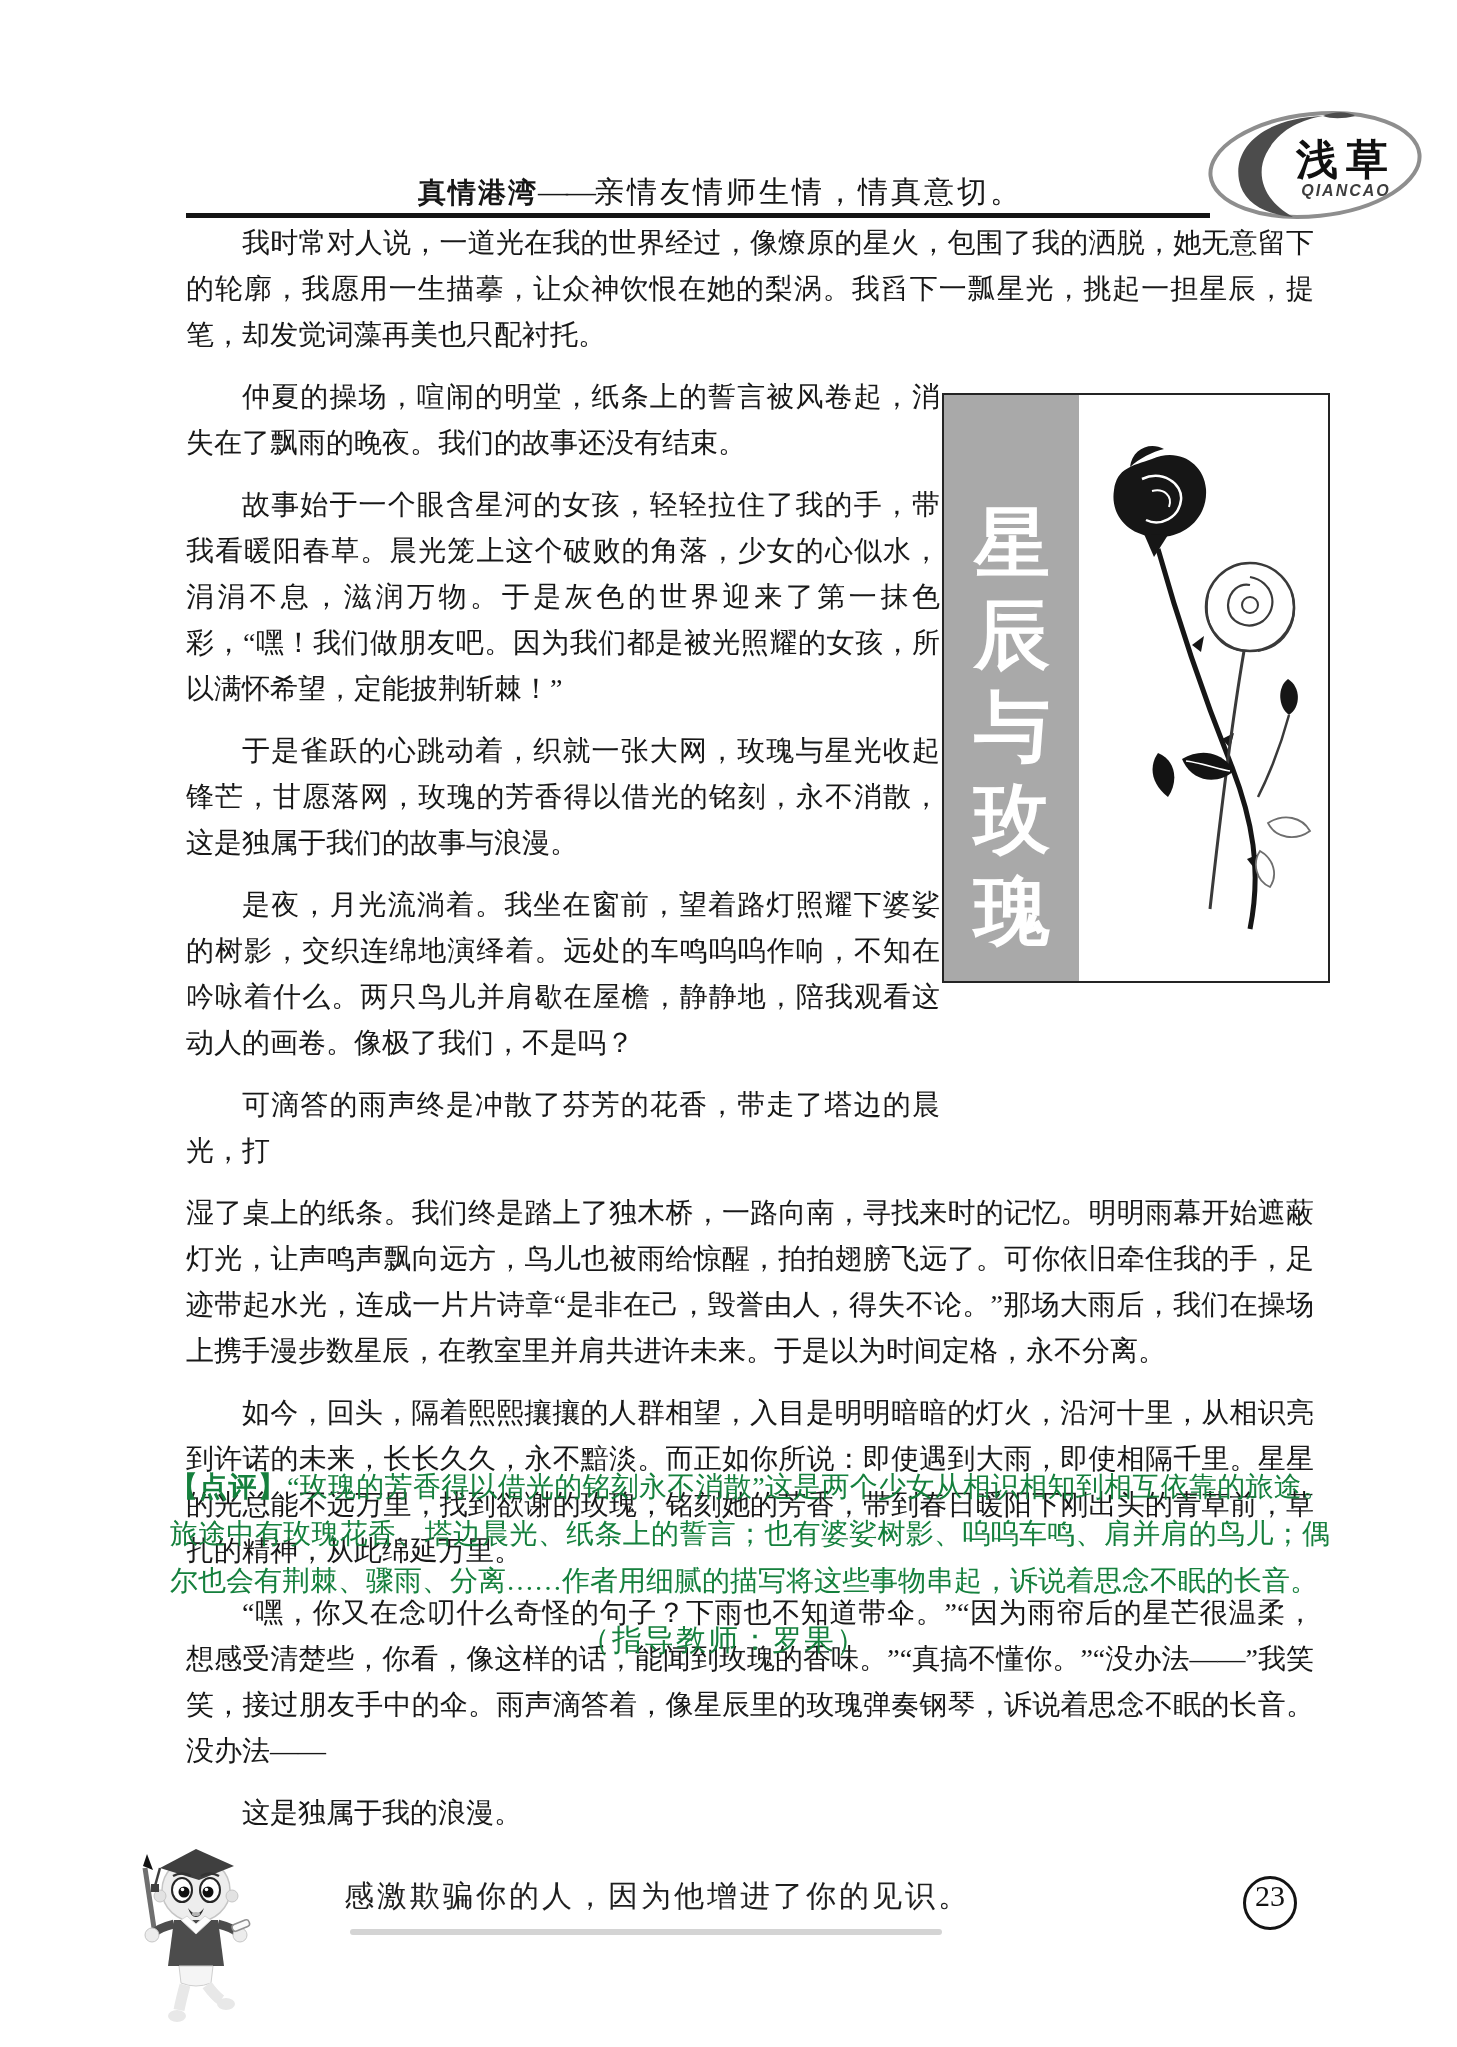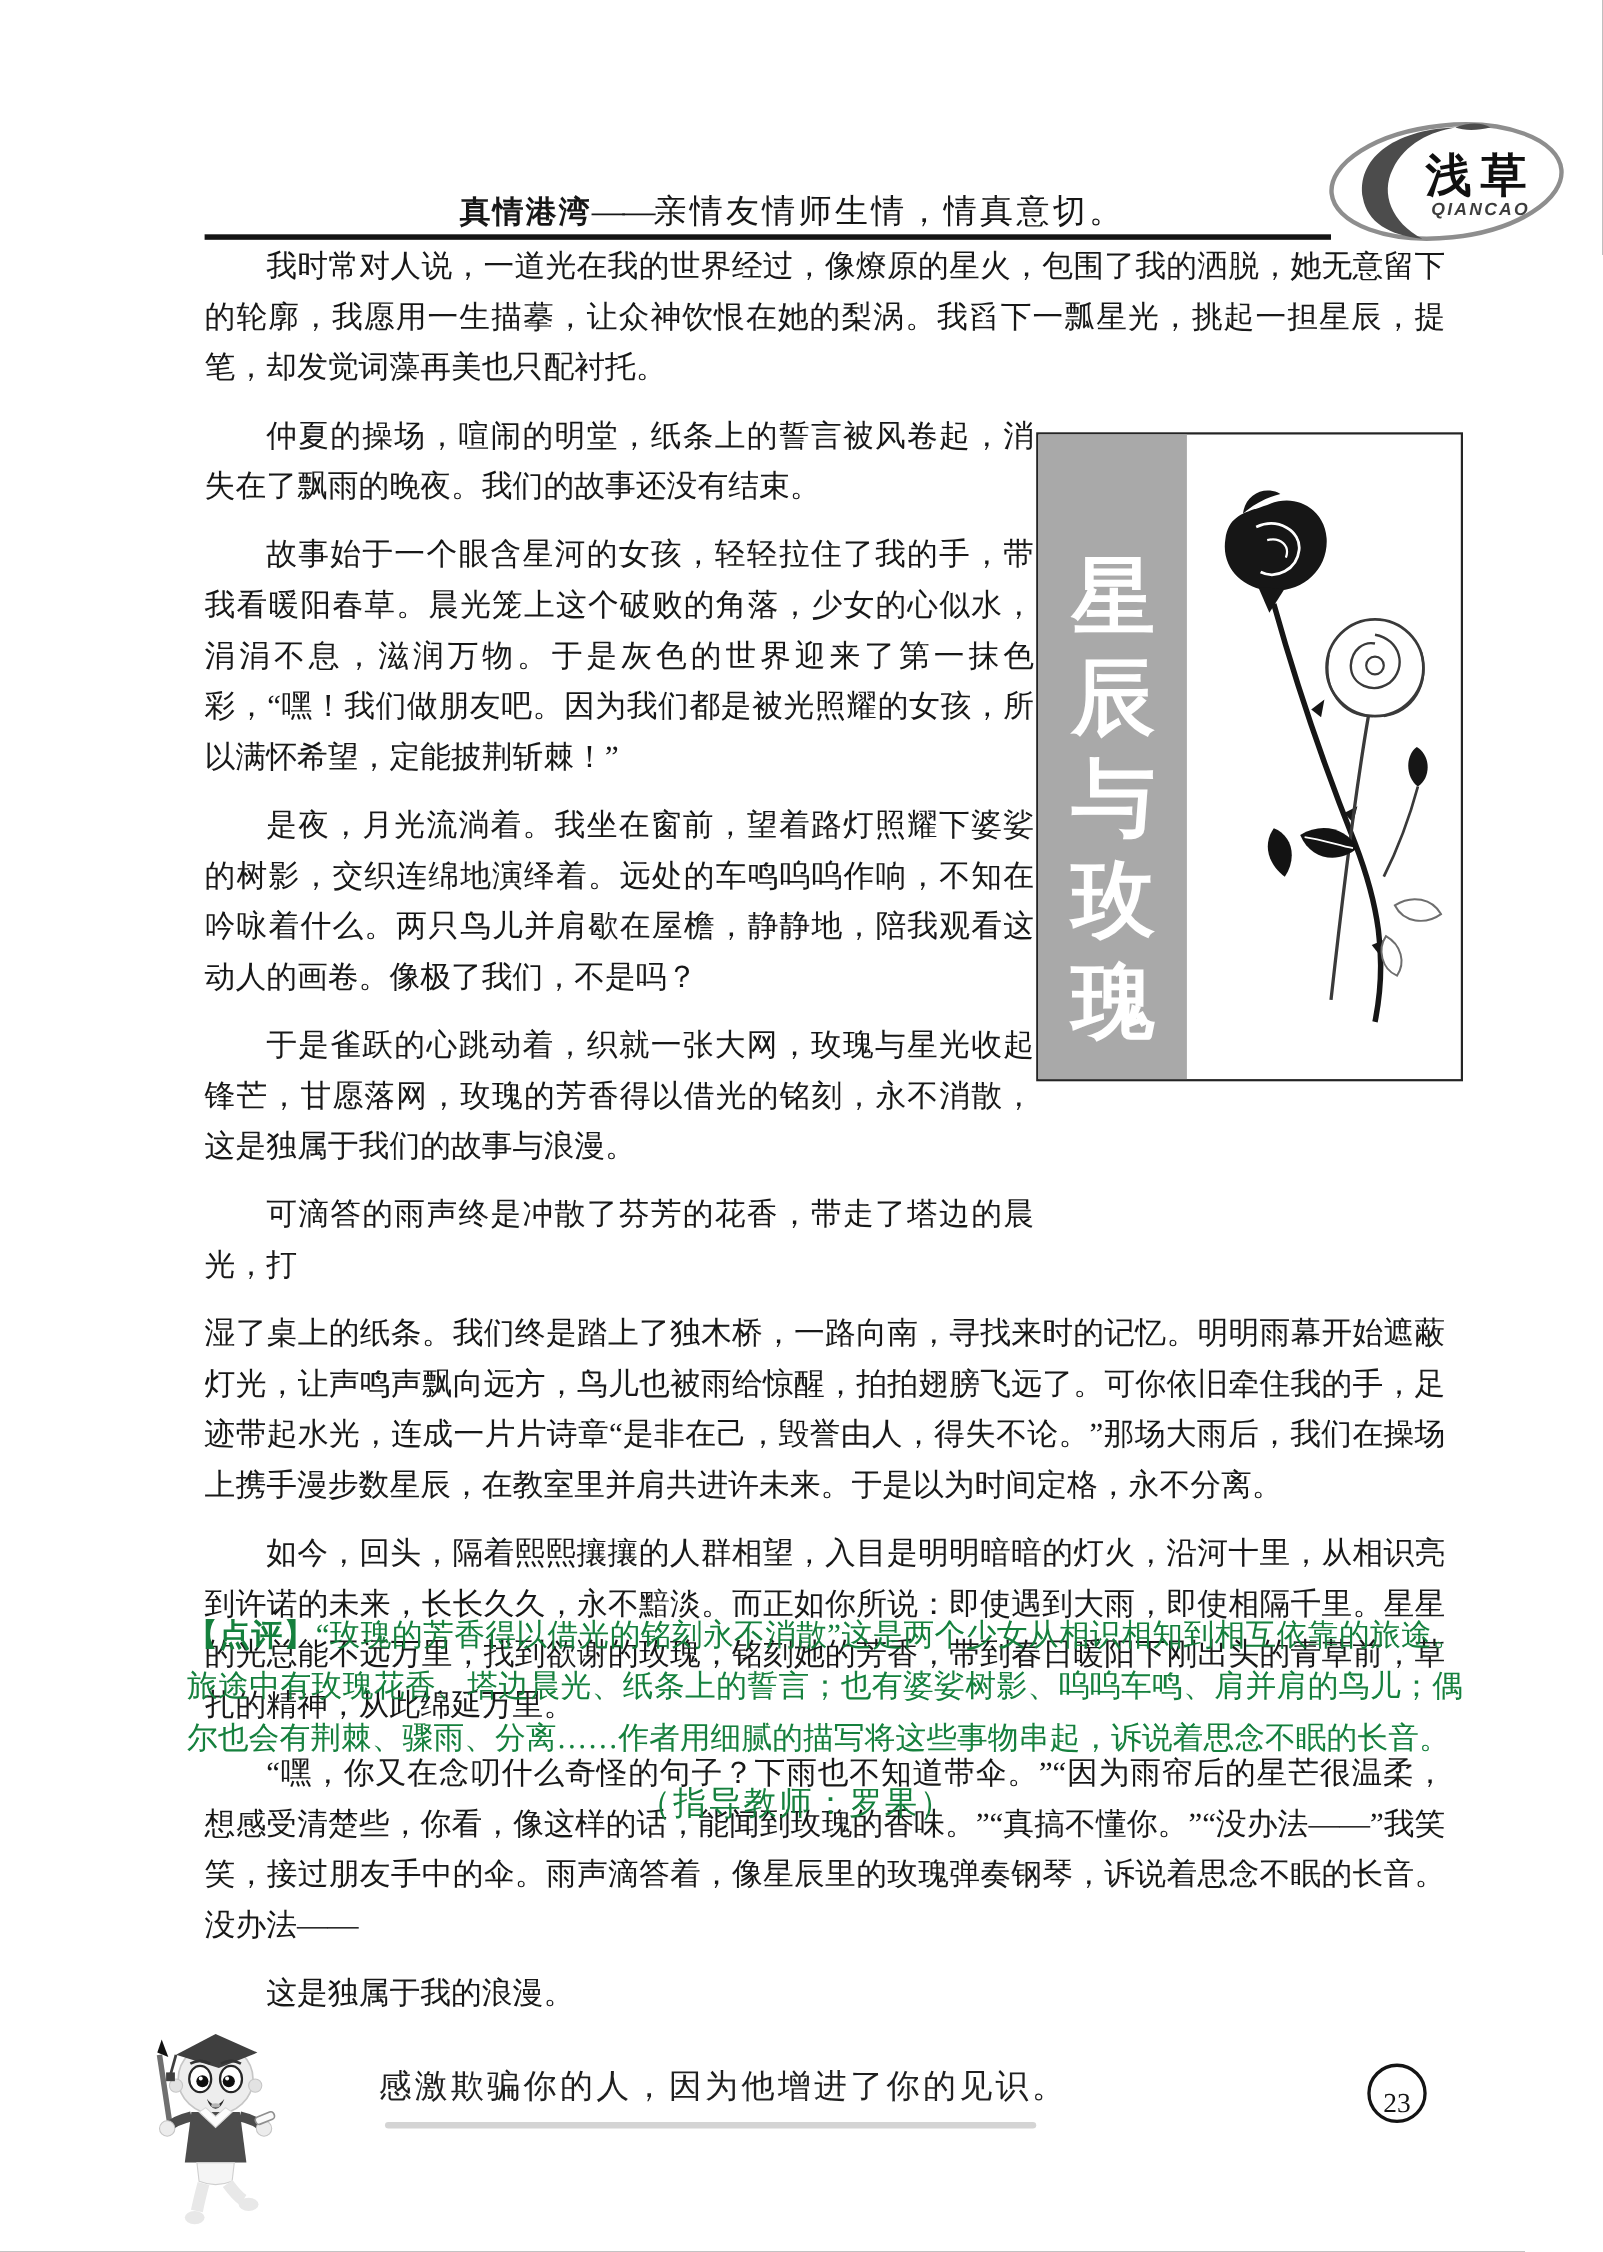--- a/index.html
+++ b/index.html
@@ -74,22 +74,22 @@
   
   .mascot { position:absolute; left:140px; top:1836px; width:112px; height:196px; }
   .motto {
     position:absolute; left:344px; top:1876px;
     font-size:30px; letter-spacing:3px; color:#1f1f1f; white-space:nowrap;
   }
   .motto-echo { position:absolute; left:350px; top:1929px; width:592px; height:6px; background:#d4d4d4; border-radius:3px; }
   .page-num {
     position:absolute; left:1243px; top:1876px; width:54px; height:54px;
     border:3px solid #141414; border-radius:50%;
-    display:flex; align-items:flex-end; justify-content:center;
-    font-size:25px; color:#141414;
+    display:flex; align-items:flex-start; justify-content:center;
+    font-size:30px; color:#141414;
     font-family:"Liberation Serif","DejaVu Serif",serif;
   }
 </style>
 </head>
 <body>
 
 <div class="page">
 
   <div class="header-title">
     <span class="section-title">真情港湾</span><span class="section-dash">——</span><span class="section-subtitle">亲情友情师生情，情真意切。</span>
@@ -105,22 +105,22 @@
       <path d="M120,12 C132,7 144,7 152,12 C140,15 128,15 120,12 Z" fill="#4c4c4c"></path>
     </svg>
     <div class="logo-cn">浅草</div>
     <div class="logo-en">QIANCAO</div>
   </div>
 
   <section class="article">
     <p class="full">我时常对人说，一道光在我的世界经过，像燎原的星火，包围了我的洒脱，她无意留下的轮廓，我愿用一生描摹，让众神饮恨在她的梨涡。我舀下一瓢星光，挑起一担星辰，提笔，却发觉词藻再美也只配衬托。</p>
     <p class="narrow">仲夏的操场，喧闹的明堂，纸条上的誓言被风卷起，消失在了飘雨的晚夜。我们的故事还没有结束。</p>
     <p class="narrow">故事始于一个眼含星河的女孩，轻轻拉住了我的手，带我看暖阳春草。晨光笼上这个破败的角落，少女的心似水，涓涓不息，滋润万物。于是灰色的世界迎来了第一抹色彩，“嘿！我们做朋友吧。因为我们都是被光照耀的女孩，所以满怀希望，定能披荆斩棘！”</p>
+    <p class="narrow">于是雀跃的心跳动着，织就一张大网，玫瑰与星光收起锋芒，甘愿落网，玫瑰的芳香得以借光的铭刻，永不消散，这是独属于我们的故事与浪漫。</p>
     <p class="narrow">是夜，月光流淌着。我坐在窗前，望着路灯照耀下婆娑的树影，交织连绵地演绎着。远处的车鸣呜呜作响，不知在吟咏着什么。两只鸟儿并肩歇在屋檐，静静地，陪我观看这动人的画卷。像极了我们，不是吗？</p>
-    <p class="narrow">于是雀跃的心跳动着，织就一张大网，玫瑰与星光收起锋芒，甘愿落网，玫瑰的芳香得以借光的铭刻，永不消散，这是独属于我们的故事与浪漫。</p>
     <p class="narrow">可滴答的雨声终是冲散了芬芳的花香，带走了塔边的晨光，打</p>
     <p class="full noindent">湿了桌上的纸条。我们终是踏上了独木桥，一路向南，寻找来时的记忆。明明雨幕开始遮蔽灯光，让声鸣声飘向远方，鸟儿也被雨给惊醒，拍拍翅膀飞远了。可你依旧牵住我的手，足迹带起水光，连成一片片诗章“是非在己，毁誉由人，得失不论。”那场大雨后，我们在操场上携手漫步数星辰，在教室里并肩共进许未来。于是以为时间定格，永不分离。</p>
     <p class="full">如今，回头，隔着熙熙攘攘的人群相望，入目是明明暗暗的灯火，沿河十里，从相识亮到许诺的未来，长长久久，永不黯淡。而正如你所说：即使遇到大雨，即使相隔千里。星星的光总能不远万里，找到欲谢的玫瑰，铭刻她的芳香，带到春日暖阳下刚出头的青草前，草扎的精神，从此绵延万里。</p>
     <p class="full">“嘿，你又在念叨什么奇怪的句子？下雨也不知道带伞。”“因为雨帘后的星芒很温柔，想感受清楚些，你看，像这样的话，能闻到玫瑰的香味。”“真搞不懂你。”“没办法——”我笑笑，接过朋友手中的伞。雨声滴答着，像星辰里的玫瑰弹奏钢琴，诉说着思念不眠的长音。没办法——</p>
     <p class="full">这是独属于我的浪漫。</p>
   </section>
 
   <aside class="title-box">
     <div class="gray-band" style="background: rgb(169, 169, 169);"></div>
     <div class="vertical-title">星辰与玫瑰</div>

